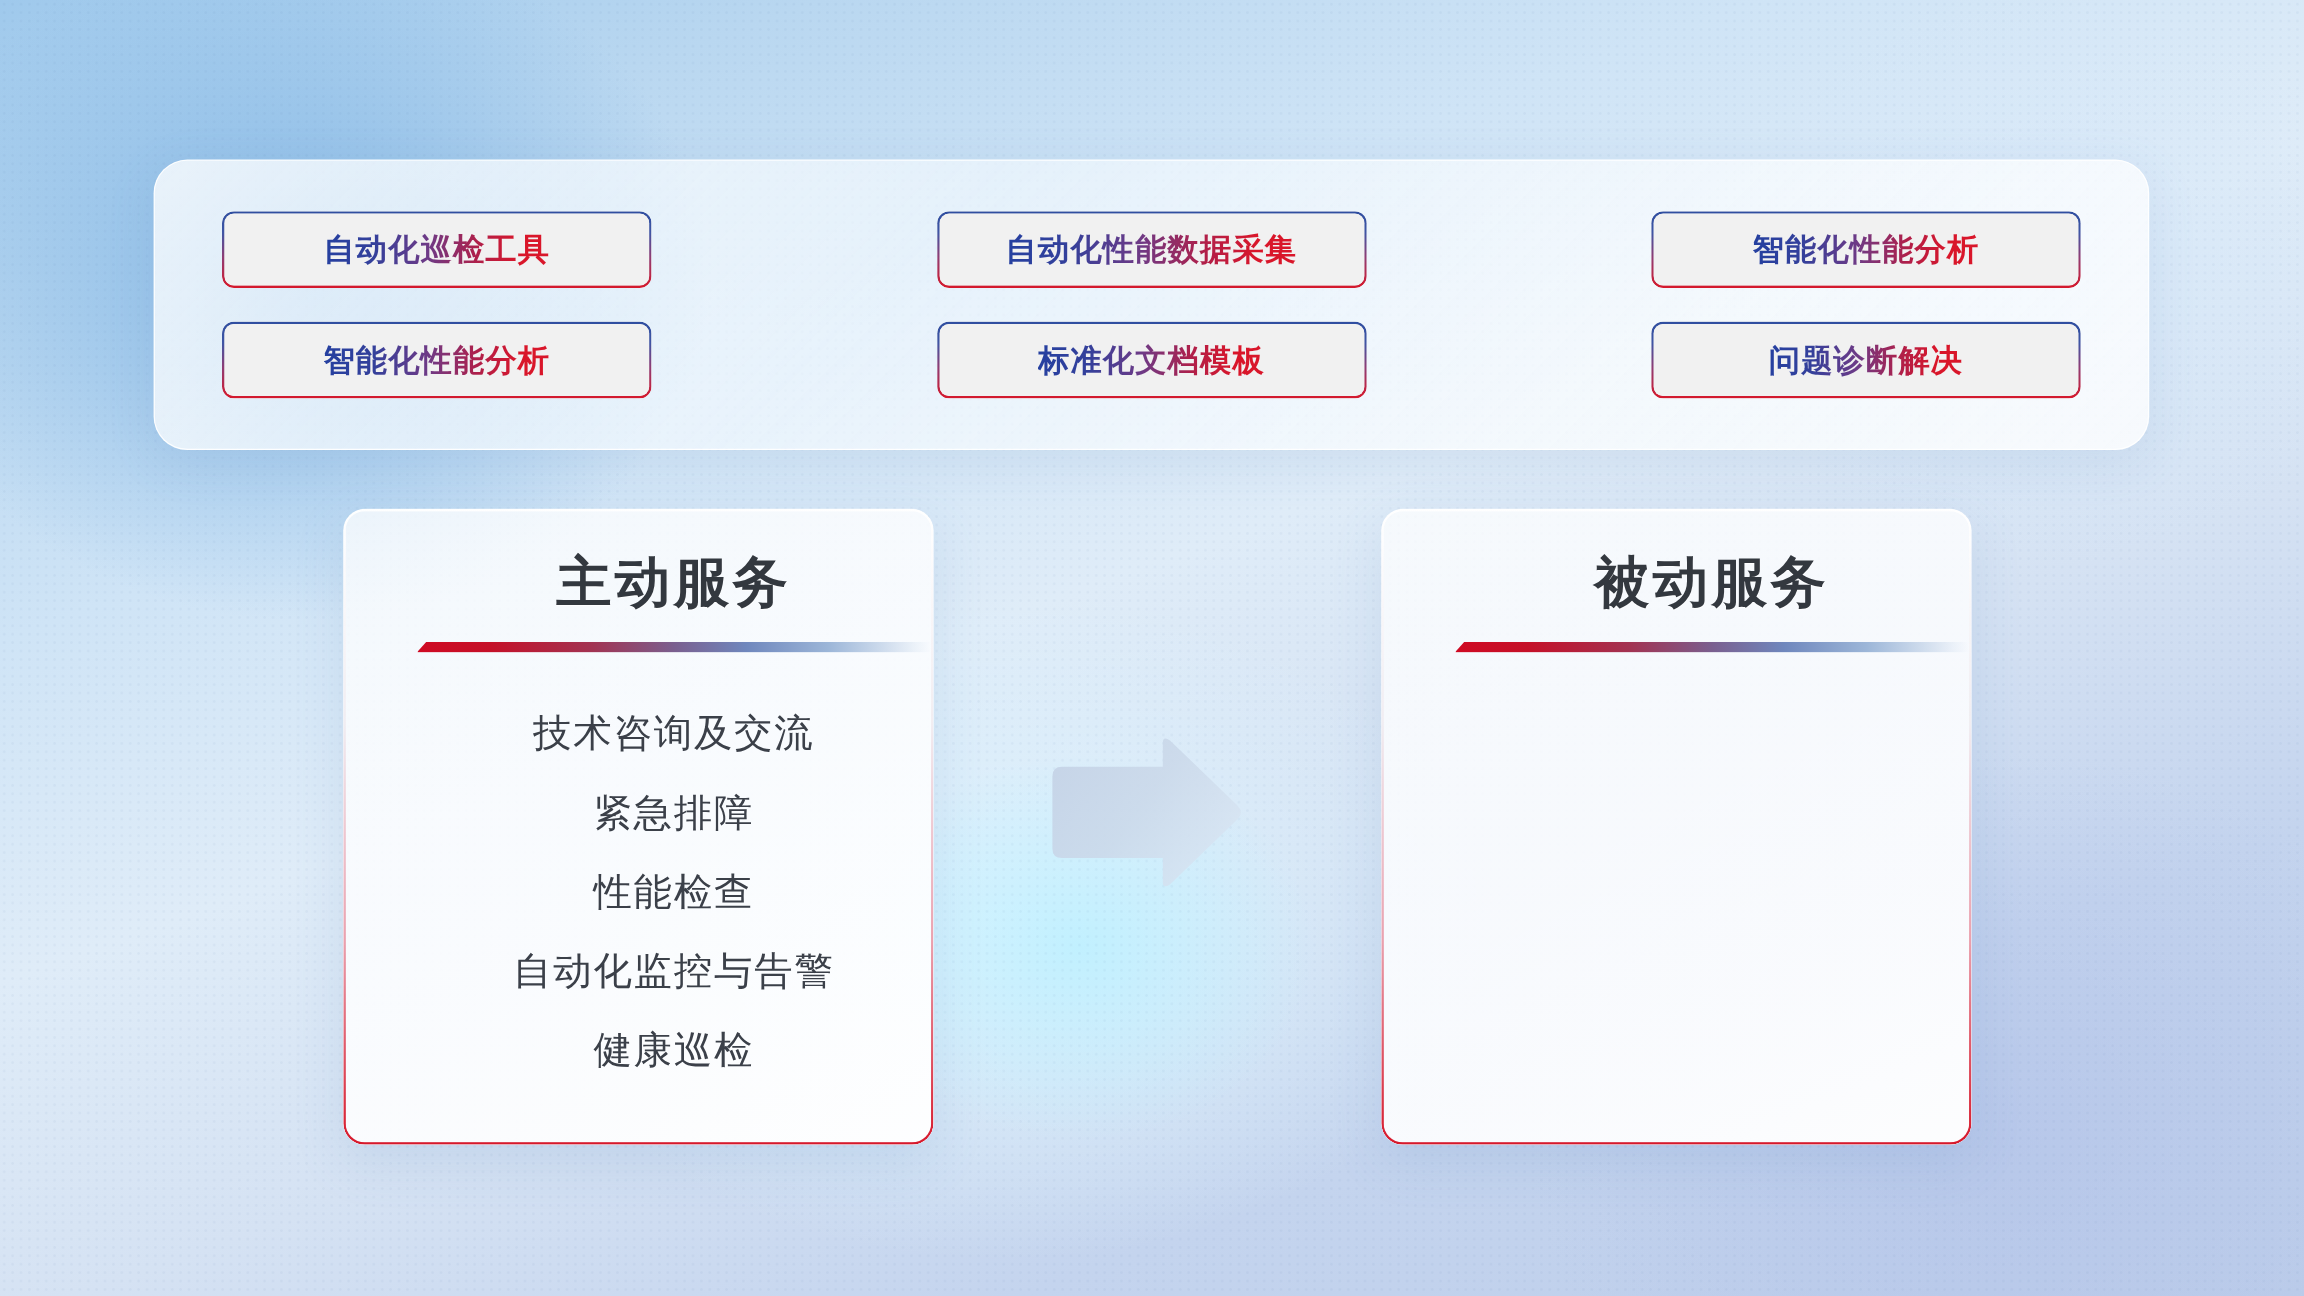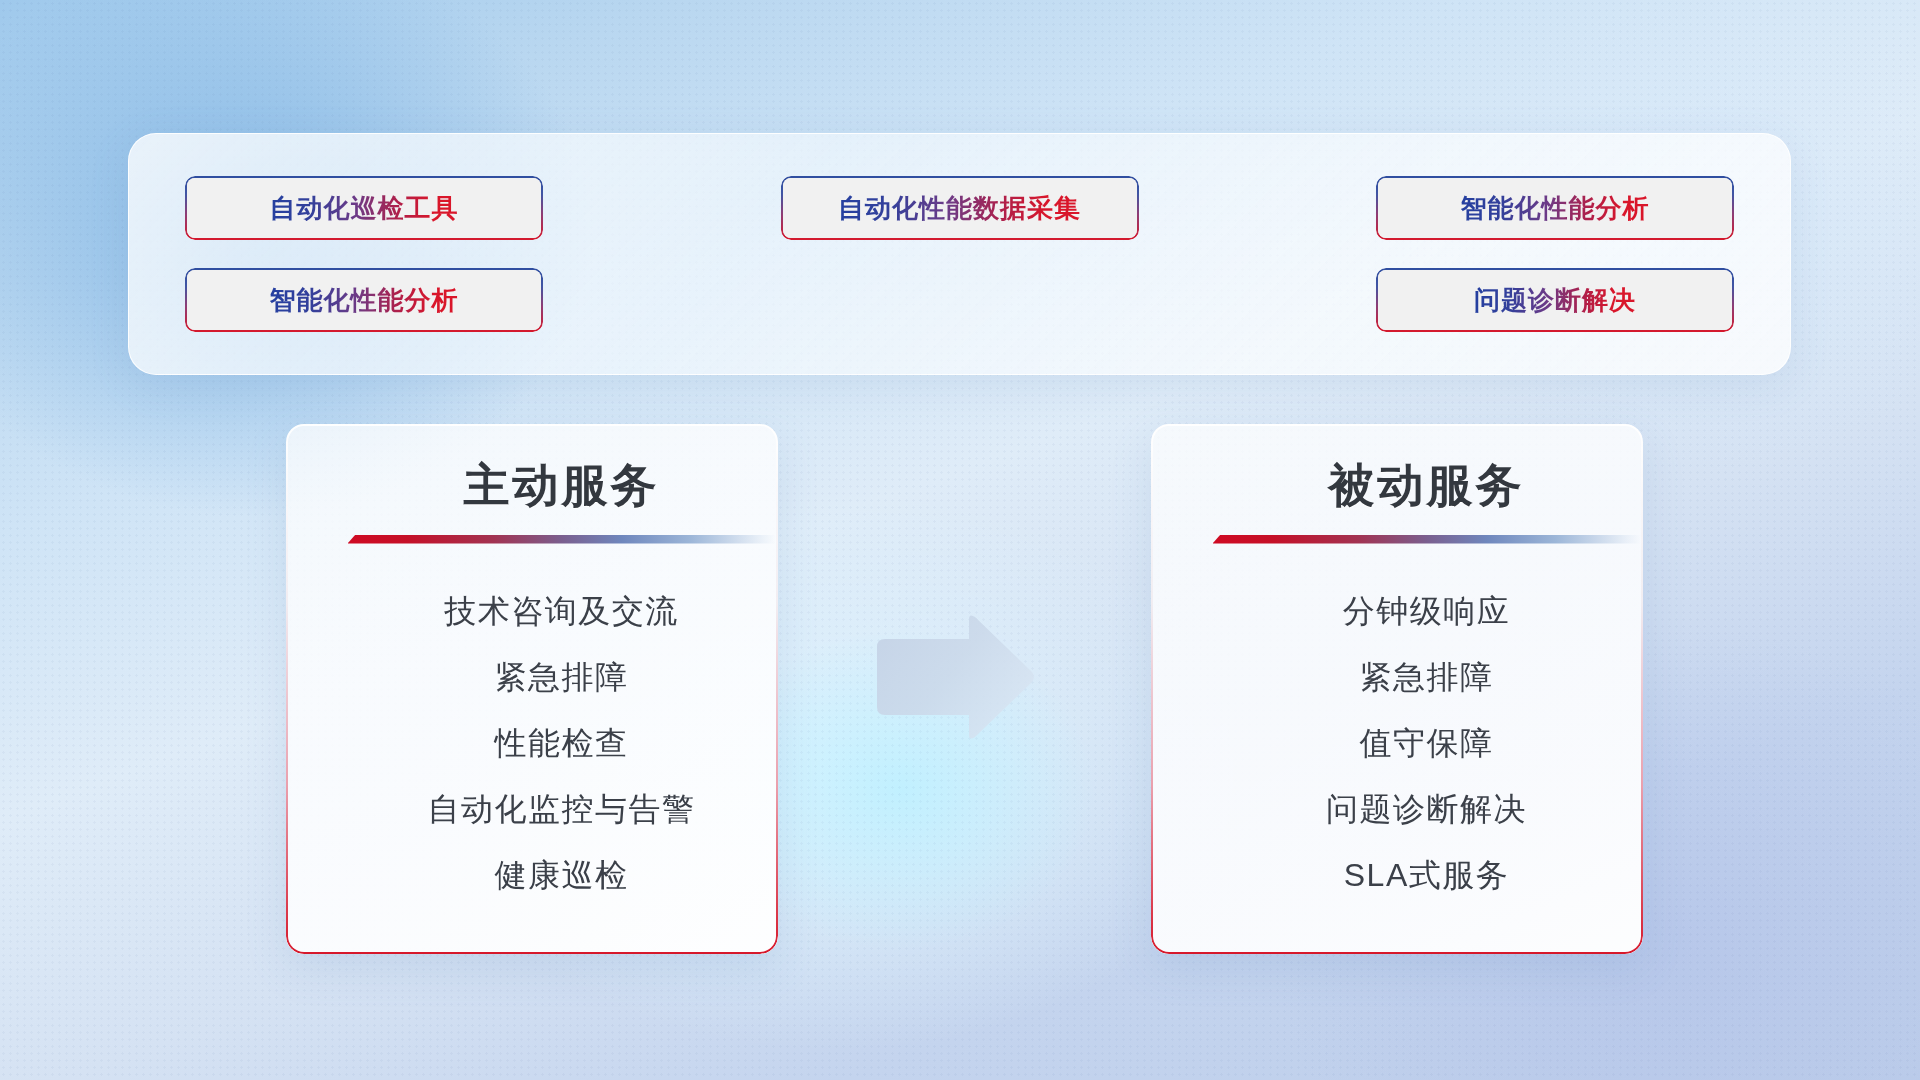--- a/index.html
+++ b/index.html
@@ -264,20 +264,25 @@
   </div>
 
   <div class="tag-row">
     <div class="tag">
       <div class="tag-inner">
         <span class="tag-label">智能化性能分析</span>
       </div>
     </div>
     <div class="tag">
       <div class="tag-inner">
+        <span class="tag-label">标准化文档模板</span>
+      </div>
+    </div>
+    <div class="tag">
+      <div class="tag-inner">
         <span class="tag-label">问题诊断解决</span>
       </div>
     </div>
   </div>
 
 </div>
 
 <div class="card card-left">
   <div class="card-body">
     <div class="card-title">主动服务</div>
@@ -302,21 +307,14 @@
       </linearGradient>
     </defs>
     <path d="M4 34 Q4 26 12 26 L96 26 L96 6 Q96 0 102 4 L158 58 Q164 64 158 70 L102 124 Q96 128 96 122 L96 102 L12 102 Q4 102 4 94 Z" fill="url(#arrowGrad)"></path>
   </svg>
 </div>
 
 <div class="card card-right">
   <div class="card-body">
     <div class="card-title">被动服务</div>
     <div class="card-divider"></div>
-    <div class="card-list">
-      <div class="card-list-item">分钟级响应</div>
-      <div class="card-list-item">紧急排障</div>
-      <div class="card-list-item">值守保障</div>
-      <div class="card-list-item">问题诊断解决</div>
-      <div class="card-list-item">SLA式服务</div>
-    </div>
   </div>
 </div>
 
 </body></html>

